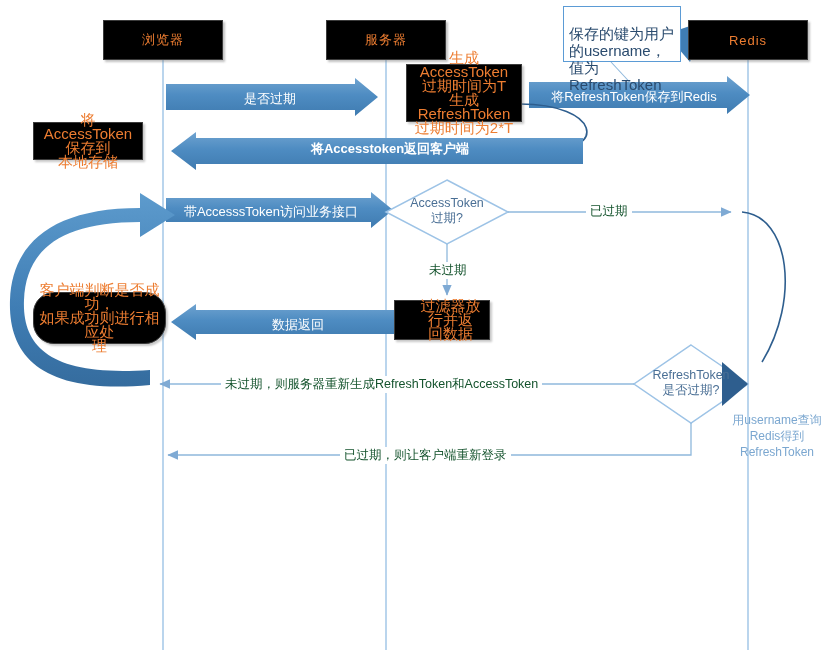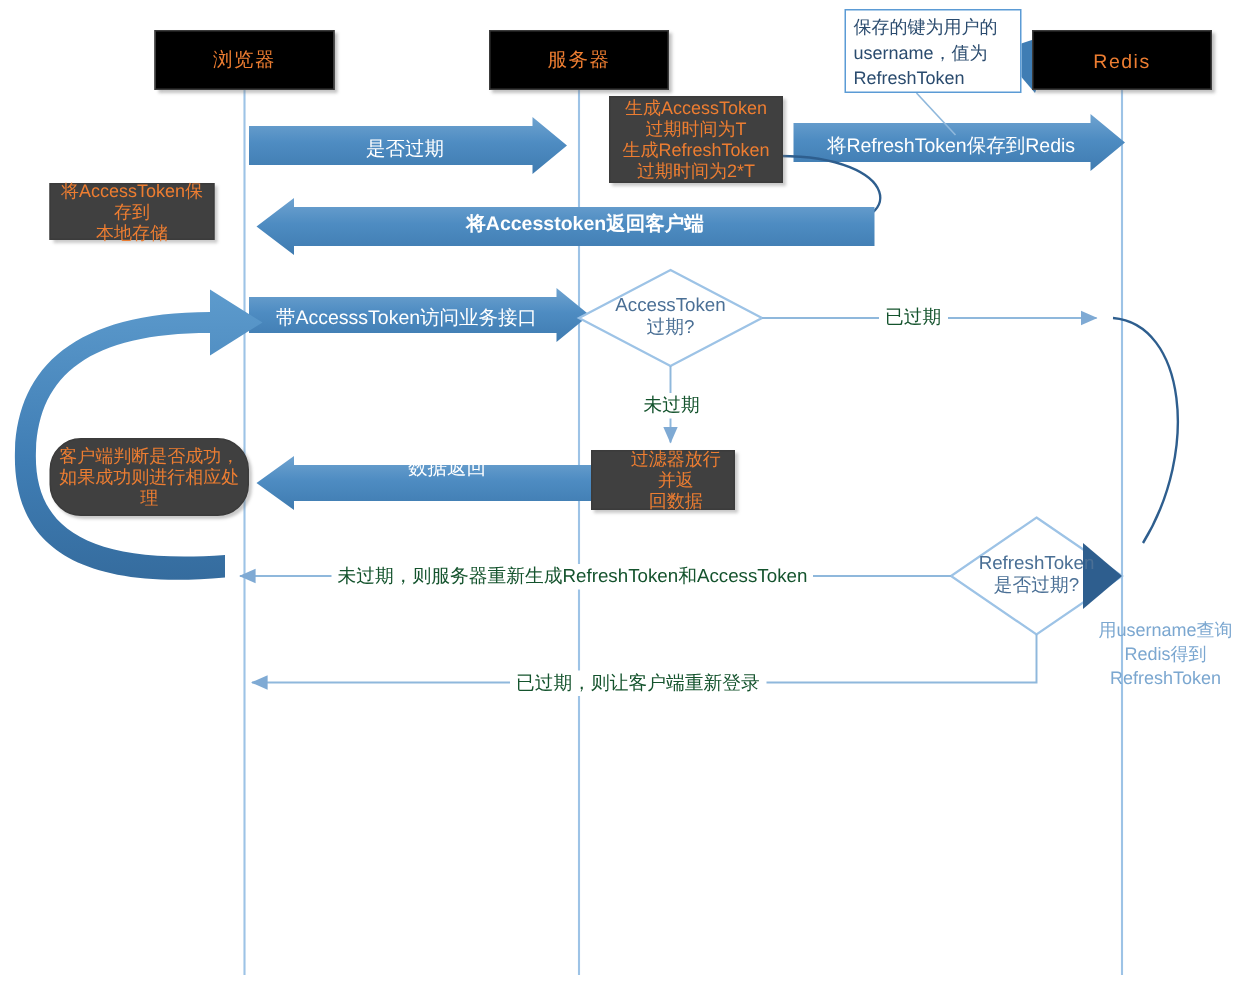--- a/index.html
+++ b/index.html
@@ -28,40 +28,40 @@
     align-items: center;
     justify-content: center;
     color: #ED7D31;
     font-size: 13px;
     letter-spacing: 1px;
   }
   .note-box {
     position: absolute;
     box-sizing: border-box;
     border: 1px solid #3b3b3b;
-    background: #404040;
+    background: #000000;
     box-shadow: 2px 2px 2px rgba(120,120,120,0.4);
     display: flex;
     align-items: center;
     justify-content: center;
     text-align: center;
     color: #ED7D31;
-    font-size: 12px;
+    font-size: 15px;
     line-height: 14px;
     padding: 2px 3px;
   }
   .callout-box {
     position: absolute;
     box-sizing: border-box;
     border: 1px solid #5b9bd5;
     background: #ffffff;
     color: #2a4b6e;
-    font-size: 12px;
+    font-size: 15px;
     line-height: 17px;
-    padding: 3px 5px;
+    padding: 18px 5px;
     text-align: left;
   }
   .arrow-label {
     position: absolute;
     color: #ffffff;
     font-size: 13px;
     white-space: nowrap;
     text-align: center;
     pointer-events: none;
   }
@@ -238,21 +238,21 @@
   </div>
 
   <div class="arrow-label" style="left:180px; top:90px; width:180px;">是否过期</div>
 
   <div class="arrow-label" style="left:534px; top:88px; width:200px;">将RefreshToken保存到Redis</div>
 
   <div class="arrow-label" style="left:200px; top:140px; width:380px;font-weight:bold;">将Accesstoken返回客户端</div>
 
   <div class="arrow-label" style="left:172px; top:203px; width:198px;">带AccesssToken访问业务接口</div>
 
-  <div class="arrow-label" style="left:200px; top:303px; width:196px;">数据返回</div>
+  <div class="arrow-label" style="left:200px; top:316px; width:196px;">数据返回</div>
 
   <div class="diamond-label" style="left:397px; top:196px; width:100px;">
     <div>AccessToken</div>
     <div>过期?</div>
   </div>
 
   <div class="diamond-label" style="left:640px; top:368px; width:102px;">
     <div>RefreshToken</div>
     <div>是否过期?</div>
   </div>

